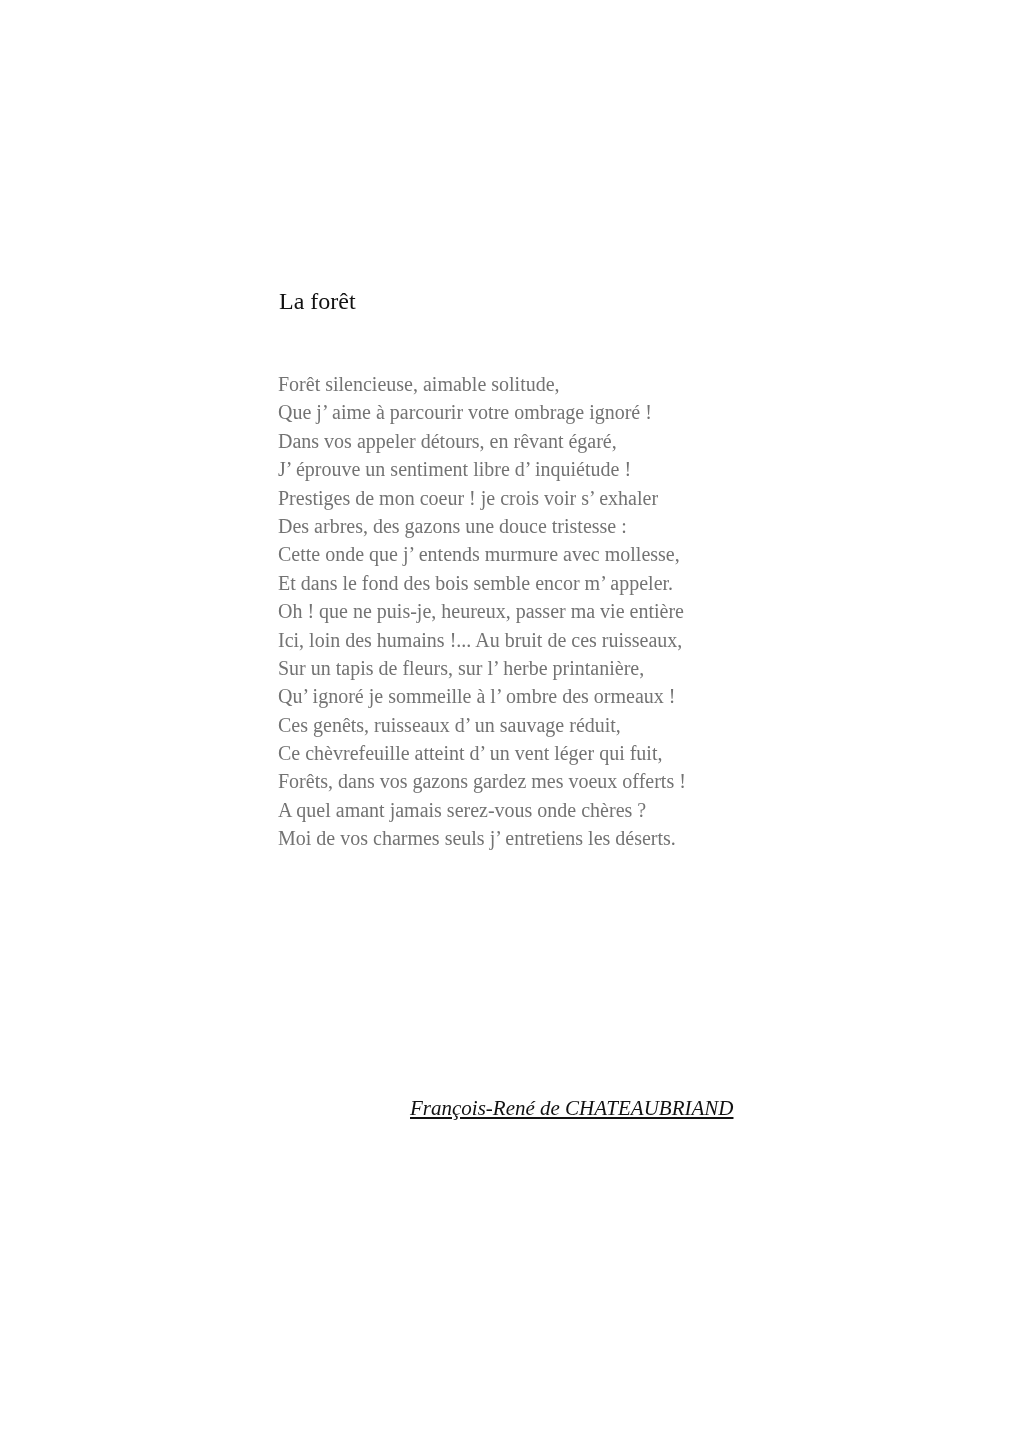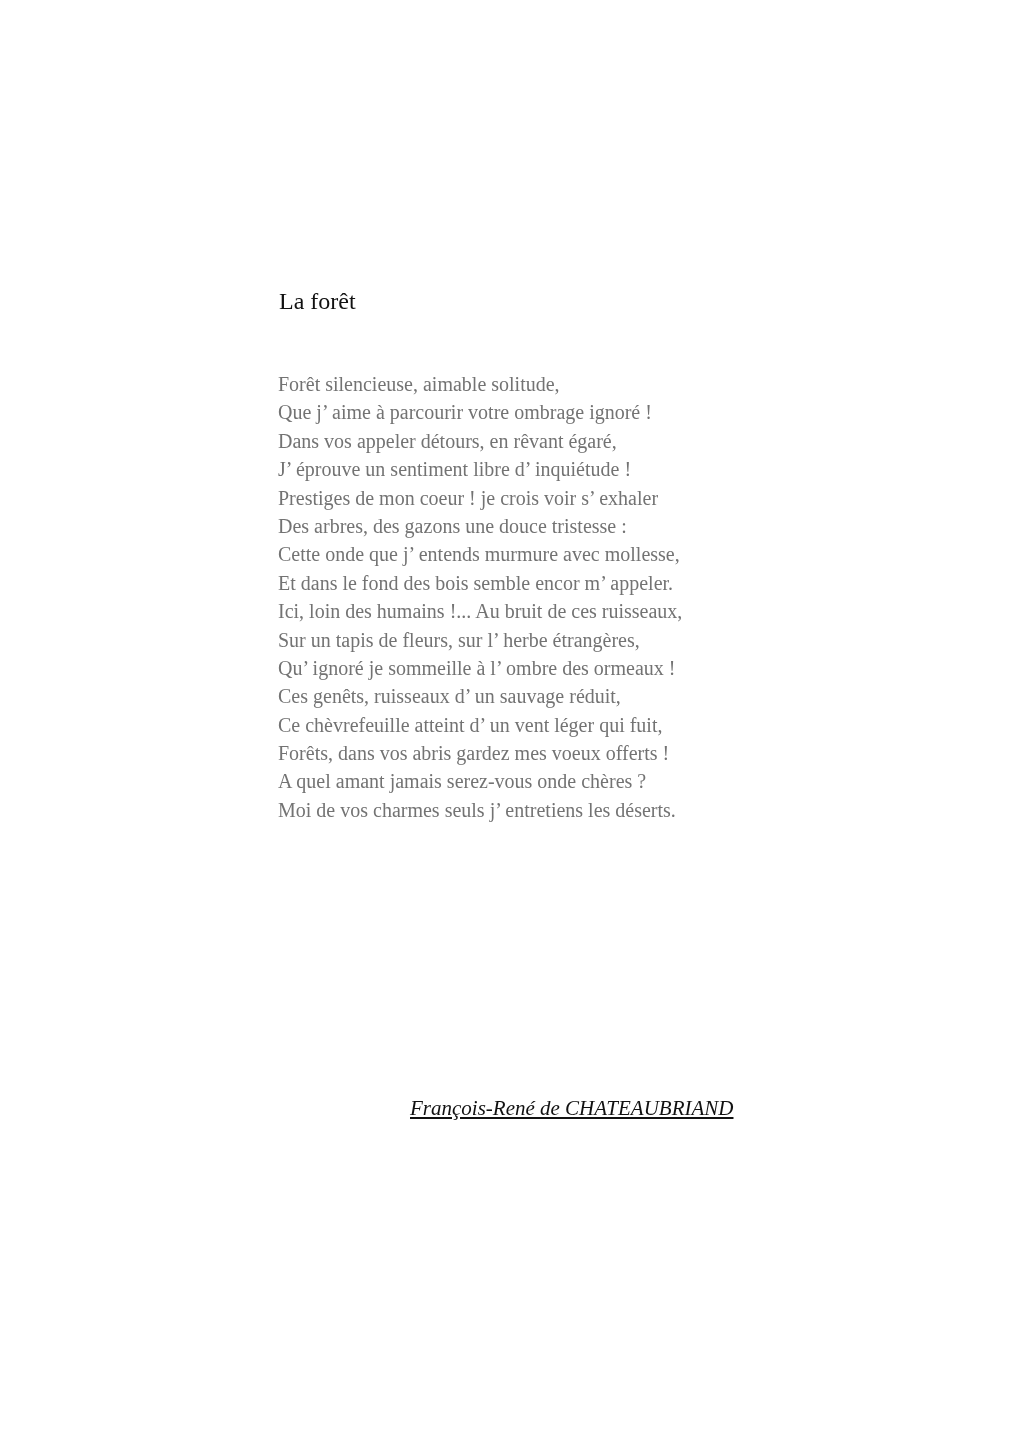--- a/index.html
+++ b/index.html
@@ -57,24 +57,25 @@
 
   <div class="poem">
       <div class="poem-line">Forêt silencieuse, aimable solitude,</div>
       <div class="poem-line">Que j’ aime à parcourir votre ombrage ignoré !</div>
       <div class="poem-line">Dans vos appeler détours, en rêvant égaré,</div>
       <div class="poem-line">J’ éprouve un sentiment libre d’ inquiétude !</div>
       <div class="poem-line">Prestiges de mon coeur ! je crois voir s’ exhaler</div>
       <div class="poem-line">Des arbres, des gazons une douce tristesse :</div>
       <div class="poem-line">Cette onde que j’ entends murmure avec mollesse,</div>
       <div class="poem-line">Et dans le fond des bois semble encor m’ appeler.</div>
+      <div class="poem-line">Oh ! que ne puis-je, heureux, passer ma vie entière</div>
       <div class="poem-line">Ici, loin des humains !... Au bruit de ces ruisseaux,</div>
-      <div class="poem-line">Sur un tapis de fleurs, sur l’ herbe étrangères,</div>
+      <div class="poem-line">Sur un tapis de fleurs, sur l’ herbe printanière,</div>
       <div class="poem-line">Qu’ ignoré je sommeille à l’ ombre des ormeaux !</div>
       <div class="poem-line">Ces genêts, ruisseaux d’ un sauvage réduit,</div>
       <div class="poem-line">Ce chèvrefeuille atteint d’ un vent léger qui fuit,</div>
-      <div class="poem-line">Forêts, dans vos abris gardez mes voeux offerts !</div>
+      <div class="poem-line">Forêts, dans vos gazons gardez mes voeux offerts !</div>
       <div class="poem-line">A quel amant jamais serez-vous onde chères ?</div>
       <div class="poem-line">Moi de vos charmes seuls j’ entretiens les déserts.</div>
     </div>
 
   <div class="author">François-René de CHATEAUBRIAND</div>
 </div>
 
 </body></html>

